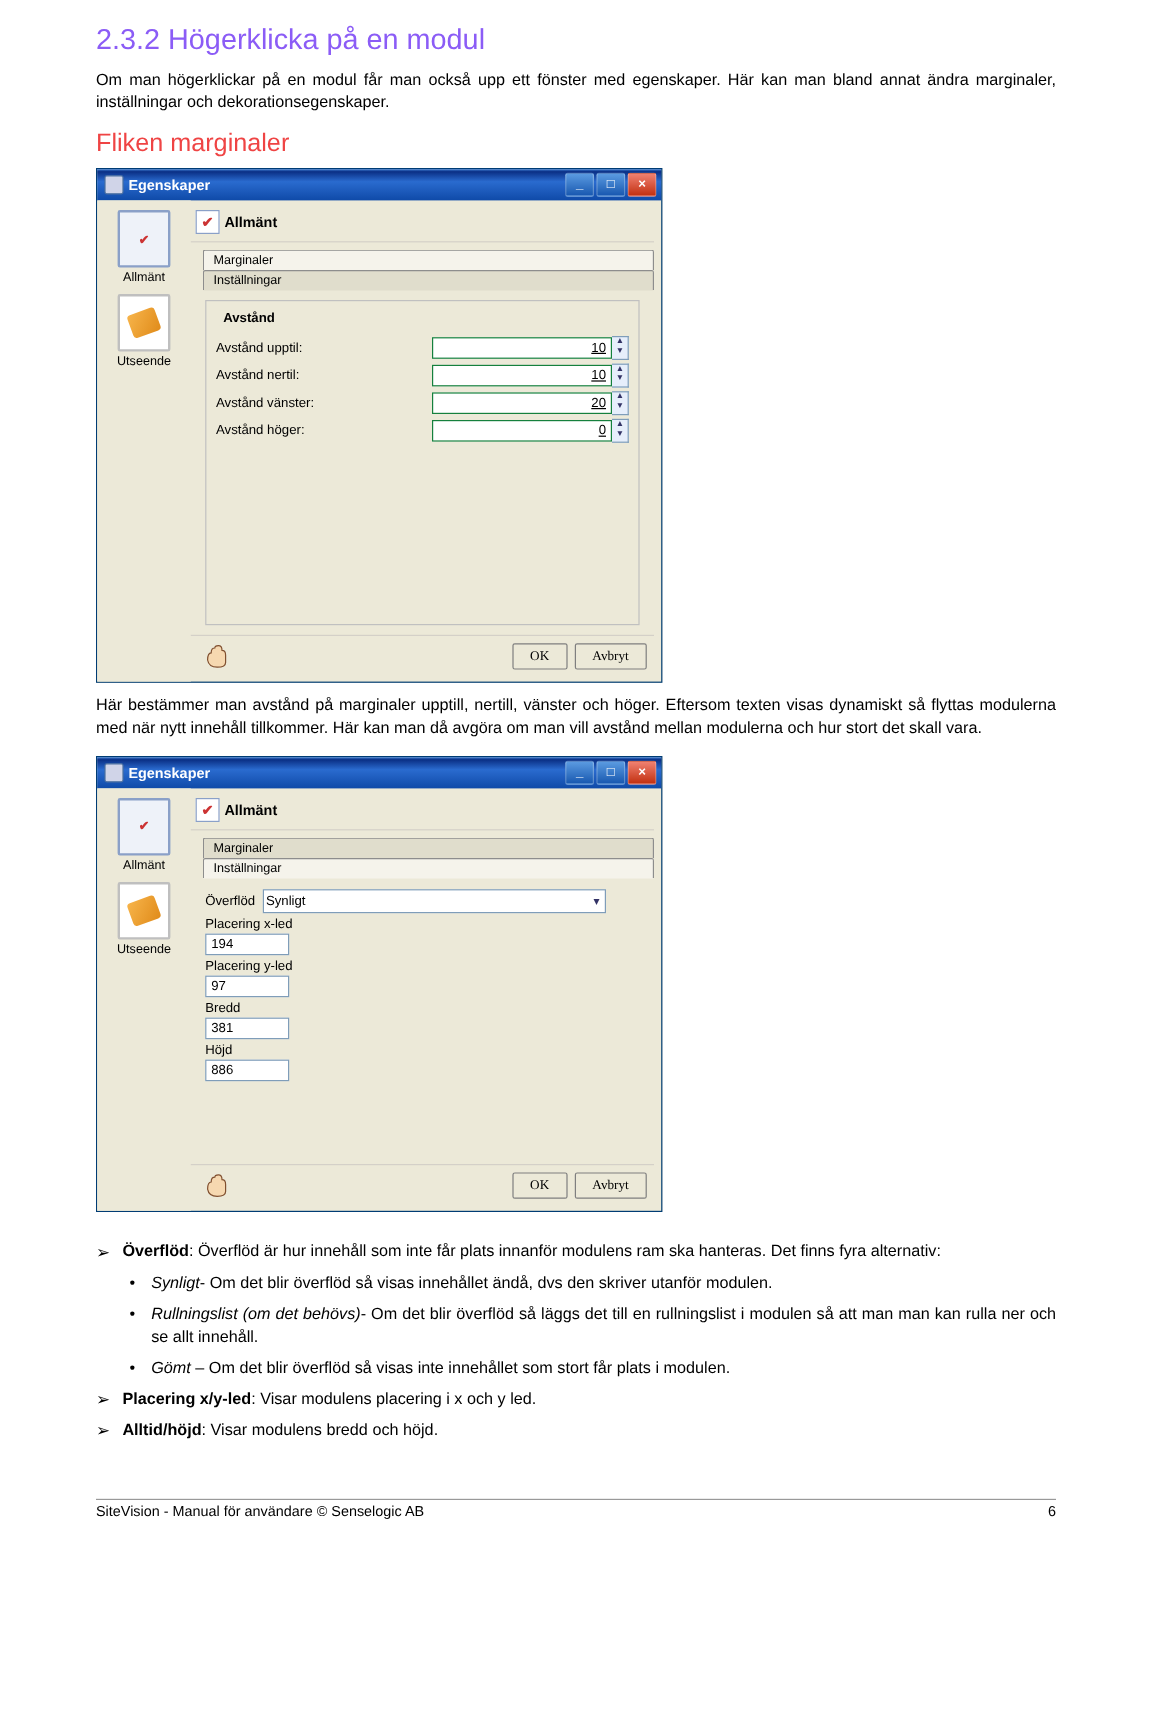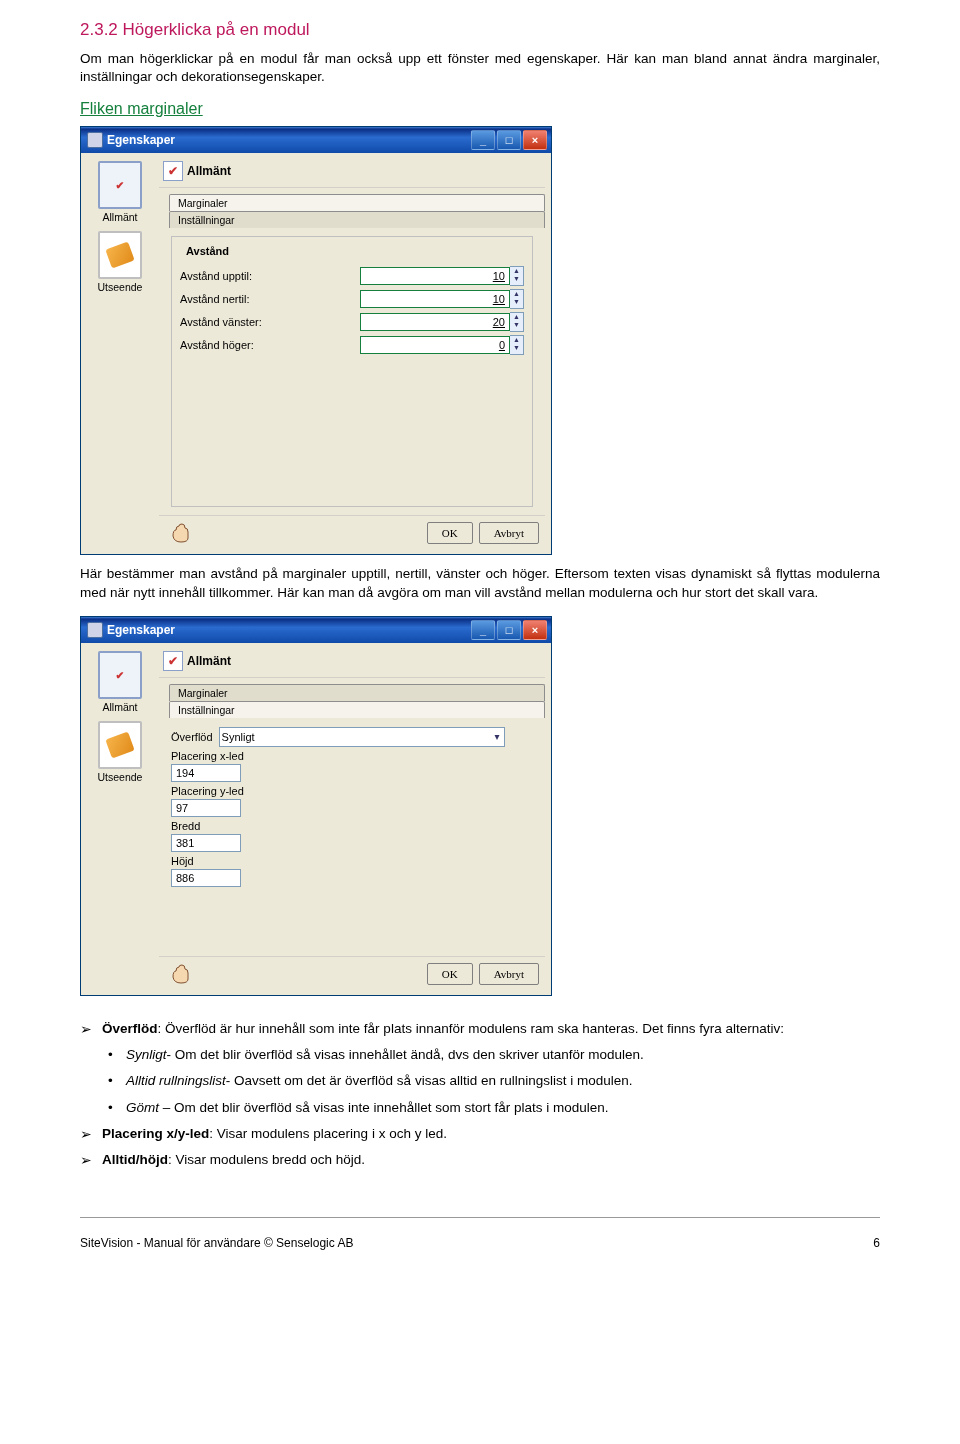--- a/index.html
+++ b/index.html
@@ -13,33 +13,32 @@
   }
   .page {
     width: 880px;
     margin: 0 auto;
     padding: 20px 40px 40px 40px;
     box-sizing: border-box;
     min-height: 1444px;
     position: relative;
   }
   h2.section {
-    color: #be185d;
-    font-size: 17px;
+    color: #8b5cf6;
+    font-size: 24px;
     font-family: "Trebuchet MS", Verdana, sans-serif;
     margin: 0 0 10px 0;
     font-weight: 500;
   }
   h3.subsection {
-    color: #15803d;
-    font-size: 16px;
+    color: #ef4444;
+    font-size: 21px;
     font-family: "Trebuchet MS", Verdana, sans-serif;
     margin: 8px 0;
     font-weight: 500;
-    text-decoration: underline;
   }
   p.body {
     font-size: 13.5px;
     margin: 4px 0 14px 0;
     line-height: 1.35;
     text-align: justify;
   }
 
   
   .win-dialog {
@@ -170,21 +169,21 @@
   .dot-list > li::before {
     content:"•";position:absolute;left:0;top:0;
   }
   i.term { font-style:italic; }
   b.term { font-weight:bold; }
 
   .page-footer {
     border-top:1px solid #999;
     margin-top:48px;
     display:flex;justify-content:space-between;
-    font-size:12px;padding-top:18px;
+    font-size:12px;padding-top:2px;
   }
 
   .sm-check {color:#c33;font-weight:bold;}
   .sm-brush {display:inline-block;width:24px;height:20px;background:linear-gradient(135deg,#f7b44a,#e08b1a);border-radius:3px;transform:rotate(-20deg);}
 </style>
 </head>
 <body>
 
 <div class="page">
 
@@ -367,21 +366,21 @@
   </div>
 
   <ul class="chevron-list" style="margin-top:24px">
     <li>
       <b class="term">Överflöd</b><span>: Överflöd är hur innehåll som inte får plats innanför modulens ram ska hanteras. Det finns fyra alternativ:</span>
       <ul class="dot-list">
         <li>
           <i class="term">Synligt</i><span>- Om det blir överflöd så visas innehållet ändå, dvs den skriver utanför modulen.</span>
         </li>
         <li>
-          <i class="term">Alltid rullningslist</i><span>- Oavsett om det är överflöd så visas alltid en rullningslist i modulen.</span>
+          <i class="term">Rullningslist (om det behövs)</i><span>- Om det blir överflöd så läggs det till en rullningslist i modulen så att man man kan rulla ner och se allt innehåll.</span>
         </li>
         <li>
           <i class="term">Gömt</i><span> – Om det blir överflöd så visas inte innehållet som stort får plats i modulen.</span>
         </li>
       </ul>
     </li>
     <li>
       <b class="term">Placering x/y-led</b><span>: Visar modulens placering i x och y led.</span>
     </li>
     <li>

